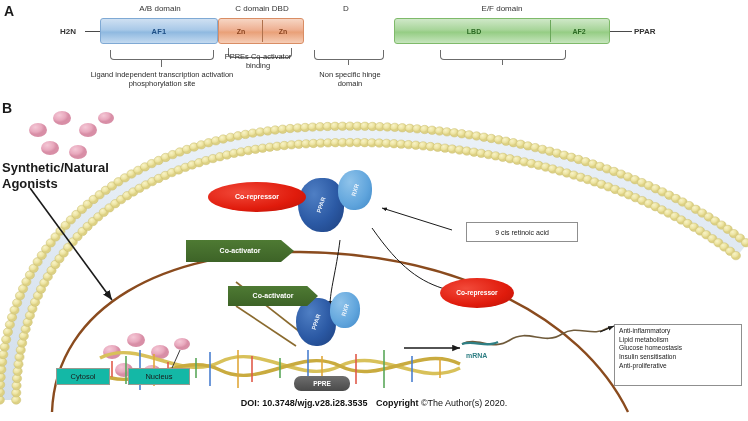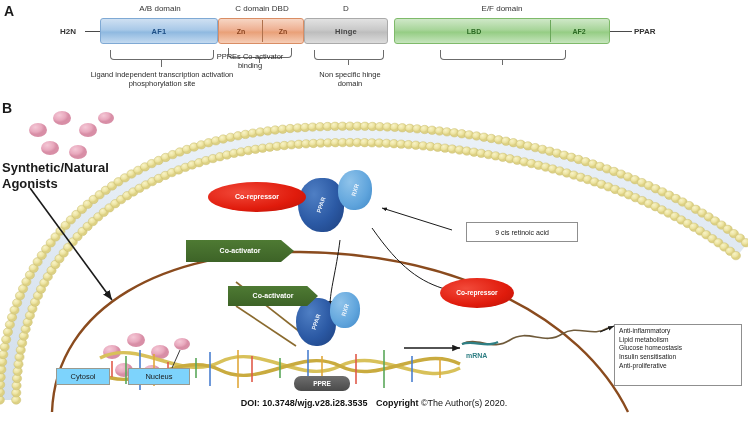--- a/index.html
+++ b/index.html
@@ -118,21 +118,21 @@
   }
   .efflist{
     position:absolute;background:#ffffff;border:1px solid #8f8f8f;
     font-size:6.6px;line-height:1.32;color:#1a1a1a;
     font-family:"Liberation Sans", sans-serif;
     padding:2px 4px;box-sizing:border-box;
   }
   .efflist div{white-space:nowrap;}
 
   .locbox{
-    position:absolute;background:#7dd3fc;border:1px solid #9a9a8f;
+    position:absolute;background:#14b8a6;border:1px solid #9a9a8f;
     font-size:7.5px;color:#1a1a1a;
     font-family:"Liberation Sans", sans-serif;
     display:flex;align-items:center;justify-content:center;
     box-sizing:border-box;
   }
 
   .freetext{
     position:absolute;font-size:13px;font-weight:bold;color:#1a1a1a;
     line-height:1.2;font-family:"Liberation Sans", sans-serif;
   }
@@ -202,23 +202,20 @@
 
     <div class="dom-seg seg-dbd"></div>
     <div class="seg-sub zn1">
       <span>Zn</span>
     </div>
     <div class="vdiv" style="left:262px;"></div>
     <div class="seg-sub zn2">
       <span>Zn</span>
     </div>
 
-    <div class="dom-seg seg-hinge">
-      <span>Hinge</span>
-    </div>
 
     <div class="dom-seg seg-ef"></div>
     <div class="seg-sub lbd">
       <span>LBD</span>
     </div>
     <div class="vdiv green" style="left:550px;"></div>
     <div class="seg-sub af2">
       <span>AF2</span>
     </div>
 
@@ -228,21 +225,21 @@
     <div class="brace" style="left:228px;top:48px;width:62px;"></div>
     <div class="brace-stem" style="left:259px;top:57px;height:6px;"></div>
 
     <div class="brace" style="left:314px;top:50px;width:68px;"></div>
     <div class="brace-stem" style="left:348px;top:59px;height:6px;"></div>
 
     <div class="brace" style="left:440px;top:50px;width:124px;"></div>
     <div class="brace-stem" style="left:502px;top:59px;height:6px;"></div>
 
     <div class="caption" style="left:66px;top:70px;width:192px;">Ligand independent transcription activation phosphorylation site</div>
-    <div class="caption" style="left:212px;top:52px;width:76px;">PPREs Co-activator binding</div>
+    <div class="caption" style="left:220px;top:52px;width:76px;">PPREs Co-activator binding</div>
     <div class="caption" style="left:314px;top:70px;width:72px;">Non specific hinge domain</div>
   </div>
 
   <div class="panel-letter abs" style="left:2px;top:100px;">B</div>
 
   <div class="panelB">
 
     <svg class="cellsvg" width="748" height="321" viewBox="0 0 748 321">
       <defs>
         <linearGradient id="tailg" x1="0" y1="0" x2="0" y2="1">

